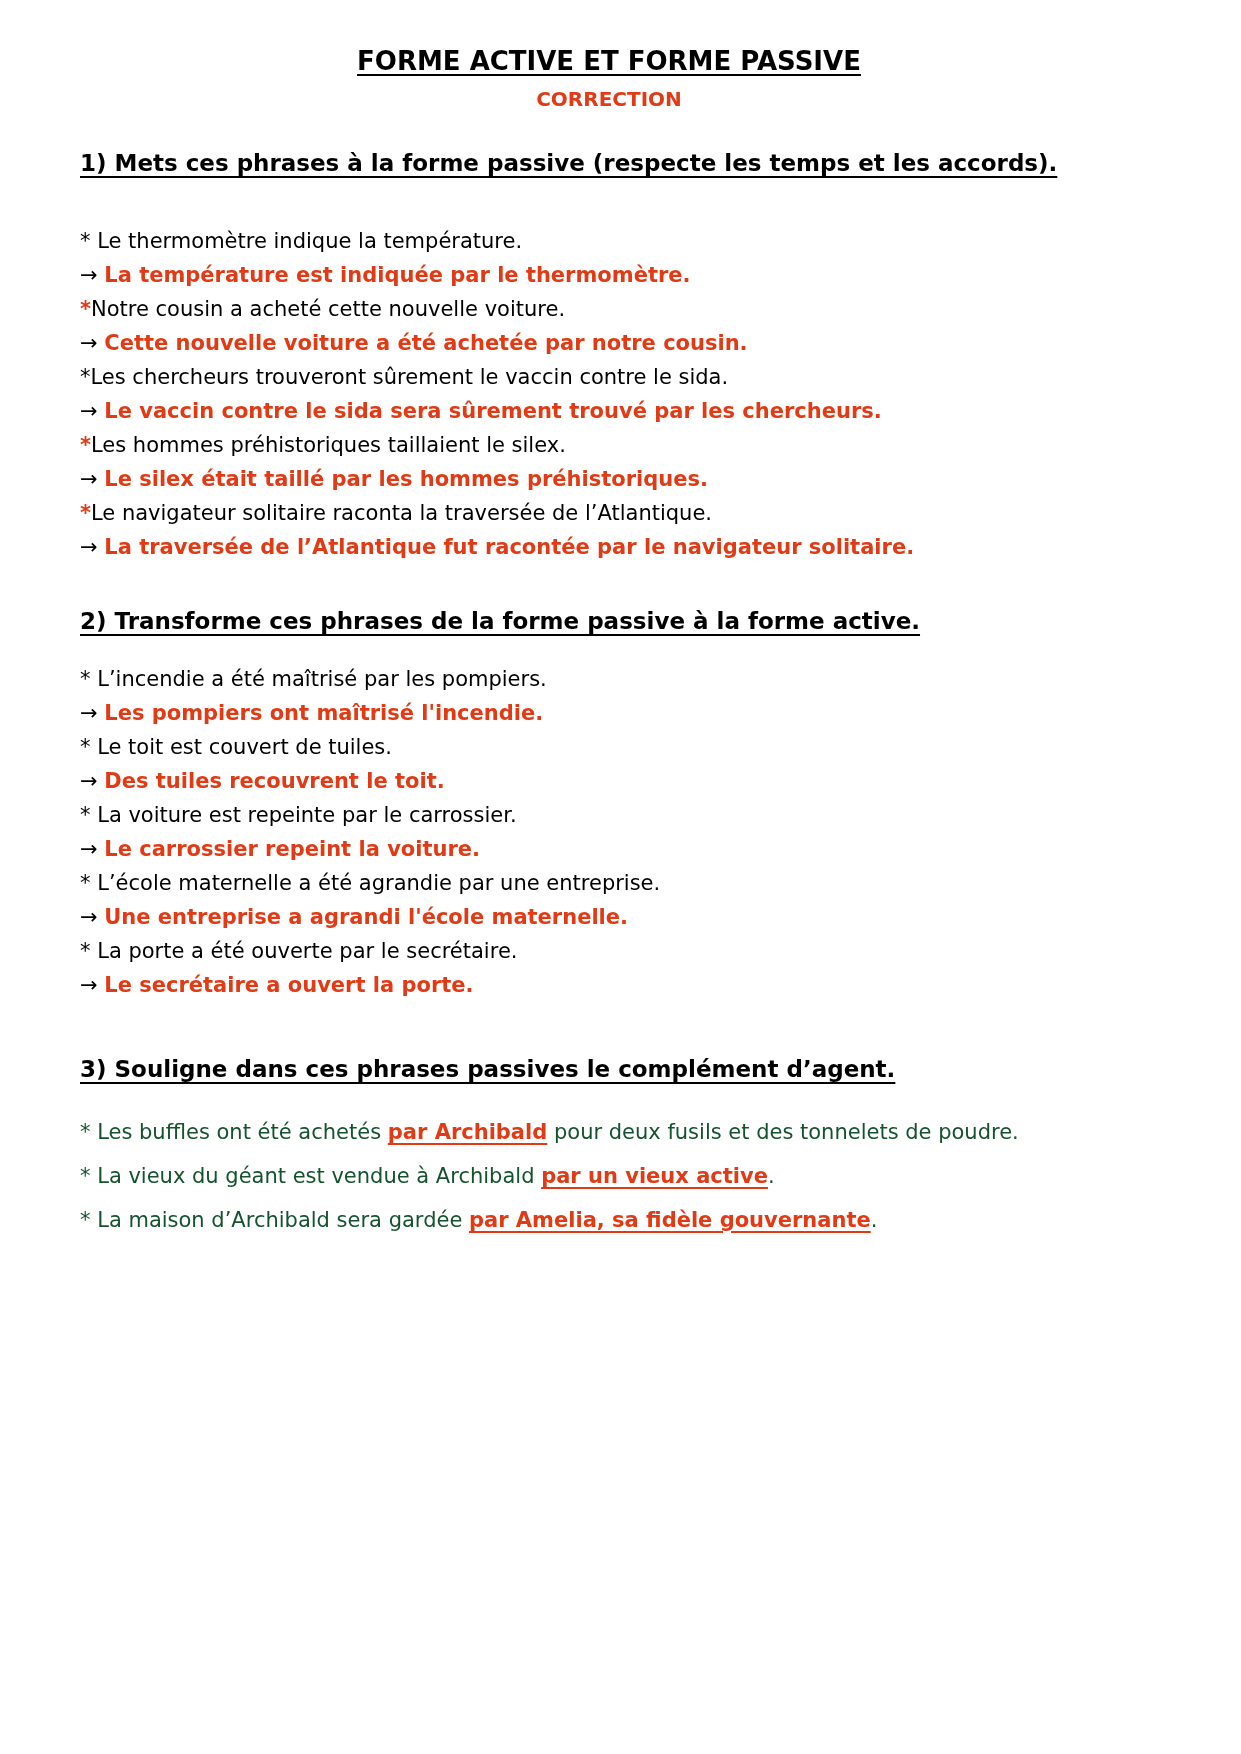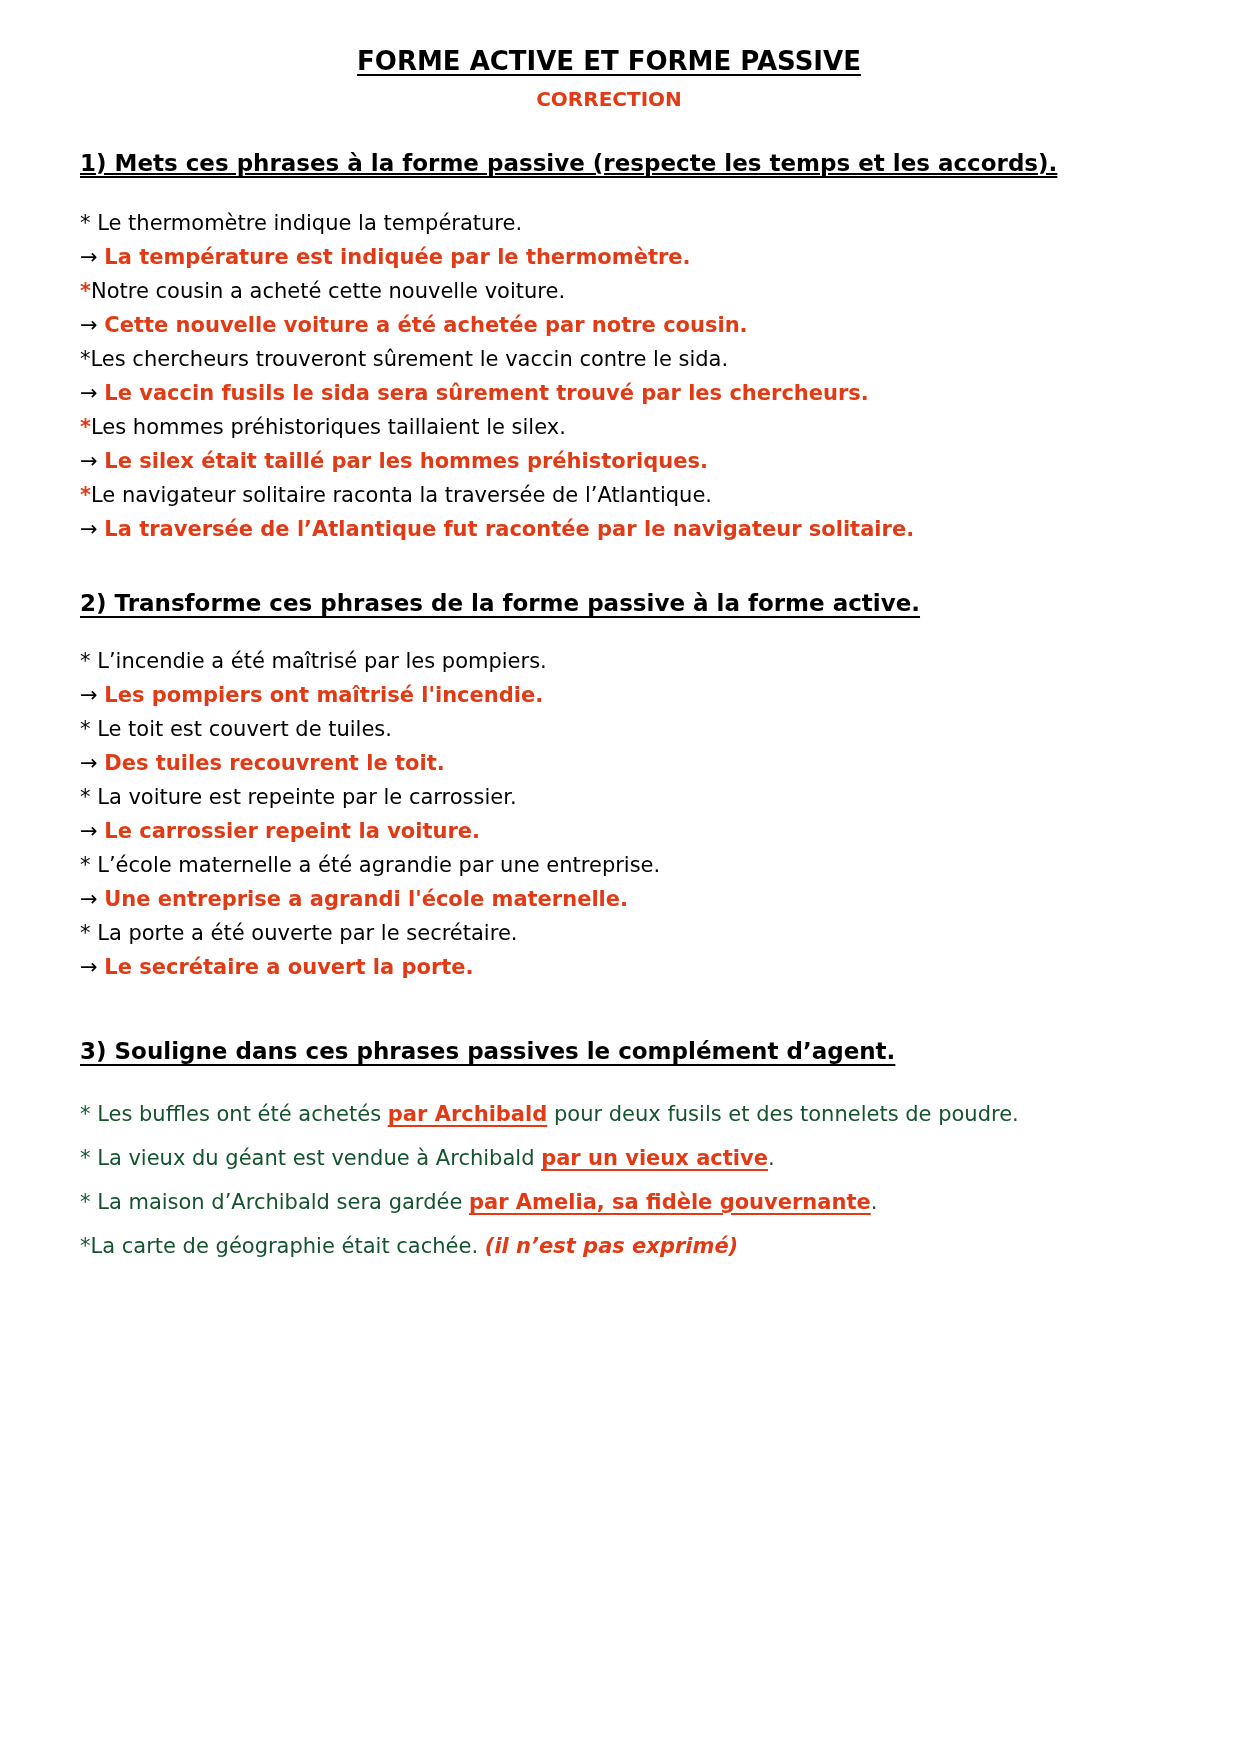--- a/index.html
+++ b/index.html
@@ -35,21 +35,21 @@
   .section-heading {
     font-size: 23px;
     font-weight: bold;
     line-height: 34px;
   }
   .section-heading .u {
     text-decoration: underline;
     text-decoration-thickness: 2px;
     text-underline-offset: 5px;
   }
-  section.exercise:nth-of-type(1) .section-heading { margin-top: 30px; margin-bottom: 26px; text-decoration: underline; }
+  section.exercise:nth-of-type(1) .section-heading { margin-top: 30px; margin-bottom: 44px; }
   section.exercise:nth-of-type(2) .section-heading { margin-top: 40px; margin-bottom: 24px; }
   section.exercise:nth-of-type(3) .section-heading { margin-top: 50px; margin-bottom: 24px; }
   .line {
     font-size: 21px;
     line-height: 34px;
   }
   .marker-red { color: var(--accent); font-weight: bold; }
   .marker-black { color: #000000; }
   .arrow { color: #000000; font-weight: normal; }
   .ans { color: var(--accent); font-weight: bold; }
@@ -78,21 +78,21 @@
   <h1 class="doc-title"><span class="u2">FORME ACTIVE ET FORME PASSIVE</span></h1>
   <h2 class="doc-subtitle">CORRECTION</h2>
   <div id="sections-root">
       <section class="exercise">
         <h3 class="section-heading"><span class="u">1) Mets ces phrases à la forme passive (respecte les temps et les accords).</span></h3>
         <p class="line"><span class="marker-black">* </span><span>Le thermomètre indique la température.</span></p>
         <p class="line"><span class="arrow">→ </span><span class="ans">La température est indiquée par le thermomètre.</span></p>
         <p class="line"><span class="marker-red">*</span><span>Notre cousin a acheté cette nouvelle voiture.</span></p>
         <p class="line"><span class="arrow">→ </span><span class="ans">Cette nouvelle voiture a été achetée par notre cousin.</span></p>
         <p class="line"><span class="marker-black">*</span><span>Les chercheurs trouveront sûrement le vaccin contre le sida.</span></p>
-        <p class="line"><span class="arrow">→ </span><span class="ans">Le vaccin fusils le sida sera sûrement trouvé par les chercheurs.</span></p>
+        <p class="line"><span class="arrow">→ </span><span class="ans">Le vaccin contre le sida sera sûrement trouvé par les chercheurs.</span></p>
         <p class="line"><span class="marker-red">*</span><span>Les hommes préhistoriques taillaient le silex.</span></p>
         <p class="line"><span class="arrow">→ </span><span class="ans">Le silex était taillé par les hommes préhistoriques.</span></p>
         <p class="line"><span class="marker-red">*</span><span>Le navigateur solitaire raconta la traversée de l’Atlantique.</span></p>
         <p class="line"><span class="arrow">→ </span><span class="ans">La traversée de l’Atlantique fut racontée par le navigateur solitaire.</span></p>
       </section>
       <section class="exercise">
         <h3 class="section-heading"><span class="u">2) Transforme ces phrases de la forme passive à la forme active.</span></h3>
         <p class="line"><span class="marker-black">* </span><span>L’incendie a été maîtrisé par les pompiers.</span></p>
         <p class="line"><span class="arrow">→ </span><span class="ans">Les pompiers ont maîtrisé l'incendie.</span></p>
         <p class="line"><span class="marker-black">* </span><span>Le toit est couvert de tuiles.</span></p>
@@ -102,16 +102,15 @@
         <p class="line"><span class="marker-black">* </span><span>L’école maternelle a été agrandie par une entreprise.</span></p>
         <p class="line"><span class="arrow">→ </span><span class="ans">Une entreprise a agrandi l'école maternelle.</span></p>
         <p class="line"><span class="marker-black">* </span><span>La porte a été ouverte par le secrétaire.</span></p>
         <p class="line"><span class="arrow">→ </span><span class="ans">Le secrétaire a ouvert la porte.</span></p>
       </section>
       <section class="exercise">
         <h3 class="section-heading"><span class="u">3) Souligne dans ces phrases passives le complément d’agent.</span></h3>
         <p class="line3"><span class="seg-plain">* Les buffles ont été achetés </span><span class="seg-agent">par Archibald</span><span class="seg-plain"> pour deux fusils et des tonnelets de poudre.</span></p>
         <p class="line3"><span class="seg-plain">* La vieux du géant est vendue à Archibald </span><span class="seg-agent">par un vieux active</span><span class="seg-plain">.</span></p>
         <p class="line3"><span class="seg-plain">* La maison d’Archibald sera gardée </span><span class="seg-agent">par Amelia, sa fidèle gouvernante</span><span class="seg-plain">.</span></p>
-        <p class="line3"><span class="seg-plain"> *La carte de géographie était cachée. </span><span class="seg-note">(il n’est pas exprimé)</span></p>
       </section>
     </div>
 </div>
 
 </body></html>

